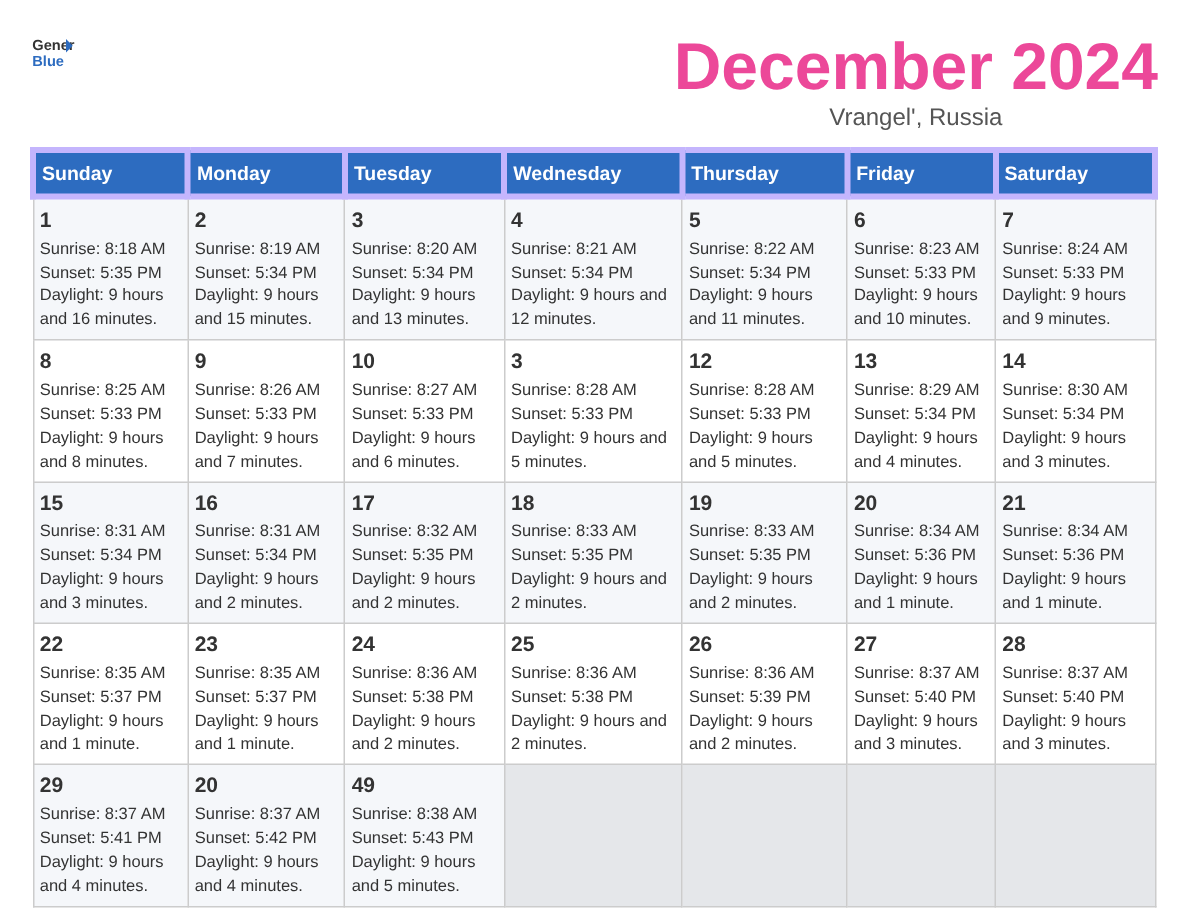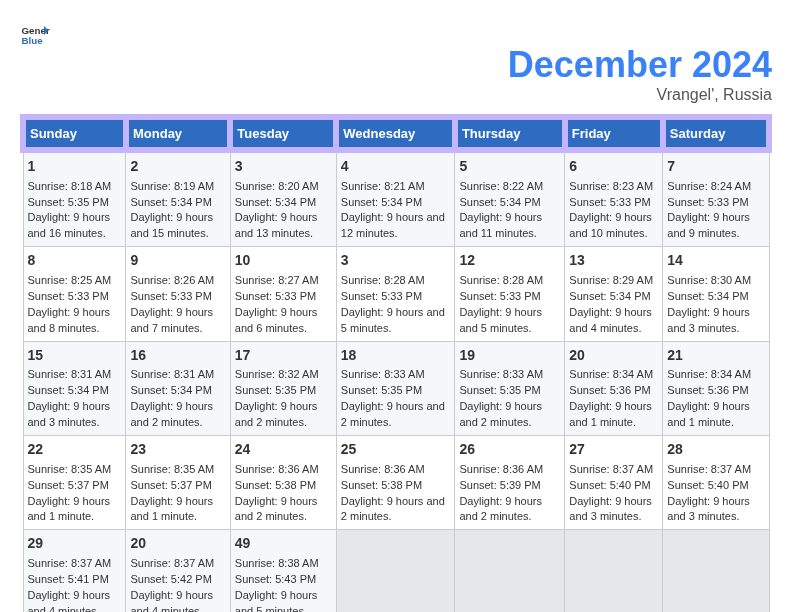--- a/index.html
+++ b/index.html
@@ -22,42 +22,42 @@
       gap: 4px;
     }
     .logo-icon {
       width: 30px;
       height: 30px;
     }
     .title-block {
       text-align: right;
     }
     .month-title {
-      font-size: 36px;
+      font-size: 44px;
       font-weight: bold;
-      color: #3b82f6;
-      margin-top: 24px;
+      color: #ec4899;
     }
     .subtitle {
       font-size: 16px;
       color: #555;
+      text-align: center;
     }
     table {
       width: 100%;
       border-collapse: collapse;
       font-size: 10.5px;
     }
     thead th {
       background-color: #2d6cc0;
       color: #fff;
       padding: 6px 4px;
       font-size: 13px;
       font-weight: bold;
       text-align: left;
-      border: 6px solid #c4b5fd;
+      border: 4px solid #c4b5fd;
     }
     tbody td {
       vertical-align: top;
       border: 1px solid #ccc;
       padding: 4px;
       min-height: 70px;
       height: 85px;
       background: #fff;
       color: #333;
       line-height: 1.4;

